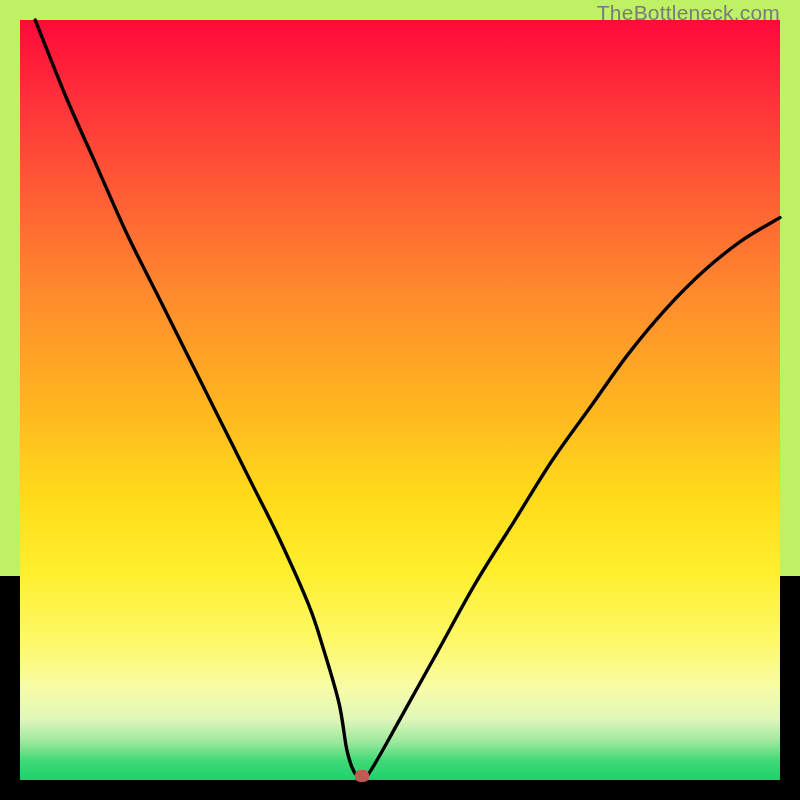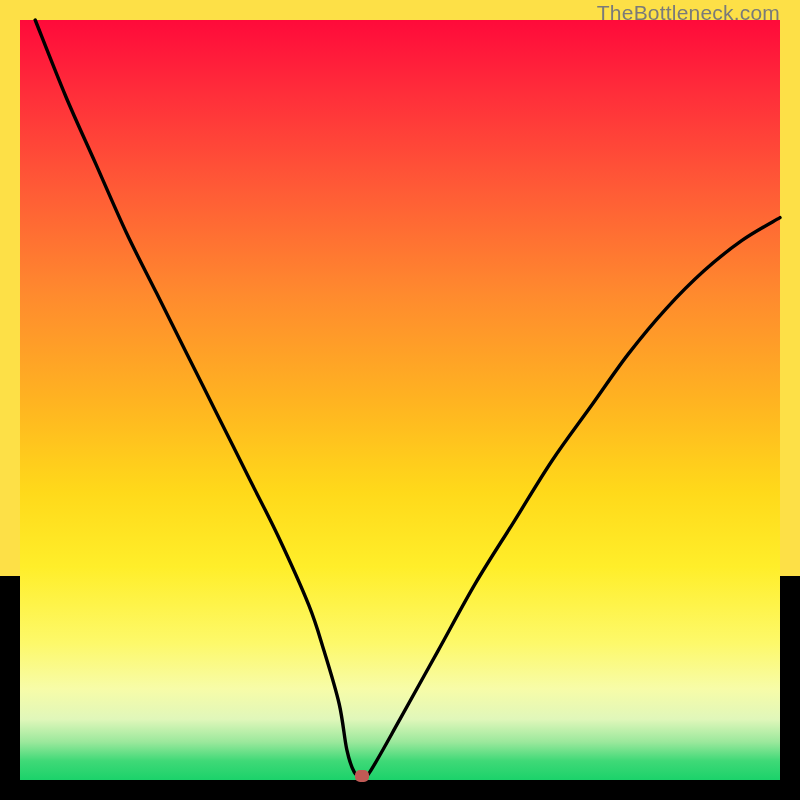--- a/index.html
+++ b/index.html
@@ -10,21 +10,21 @@
     background: #000;
     overflow: hidden;
     font-family: Arial, Helvetica, sans-serif;
   }
   .frame {
     position: absolute;
     left: 0;
     top: 0;
     width: 800px;
     height: 576px;
-    background: #fde047;
+    background: #bef264;
   }
   .plot {
     position: absolute;
     left: 20px;
     top: 20px;
     width: 760px;
     height: 760px;
     background: linear-gradient(
       to bottom,
       #ff0a3a 0%,

